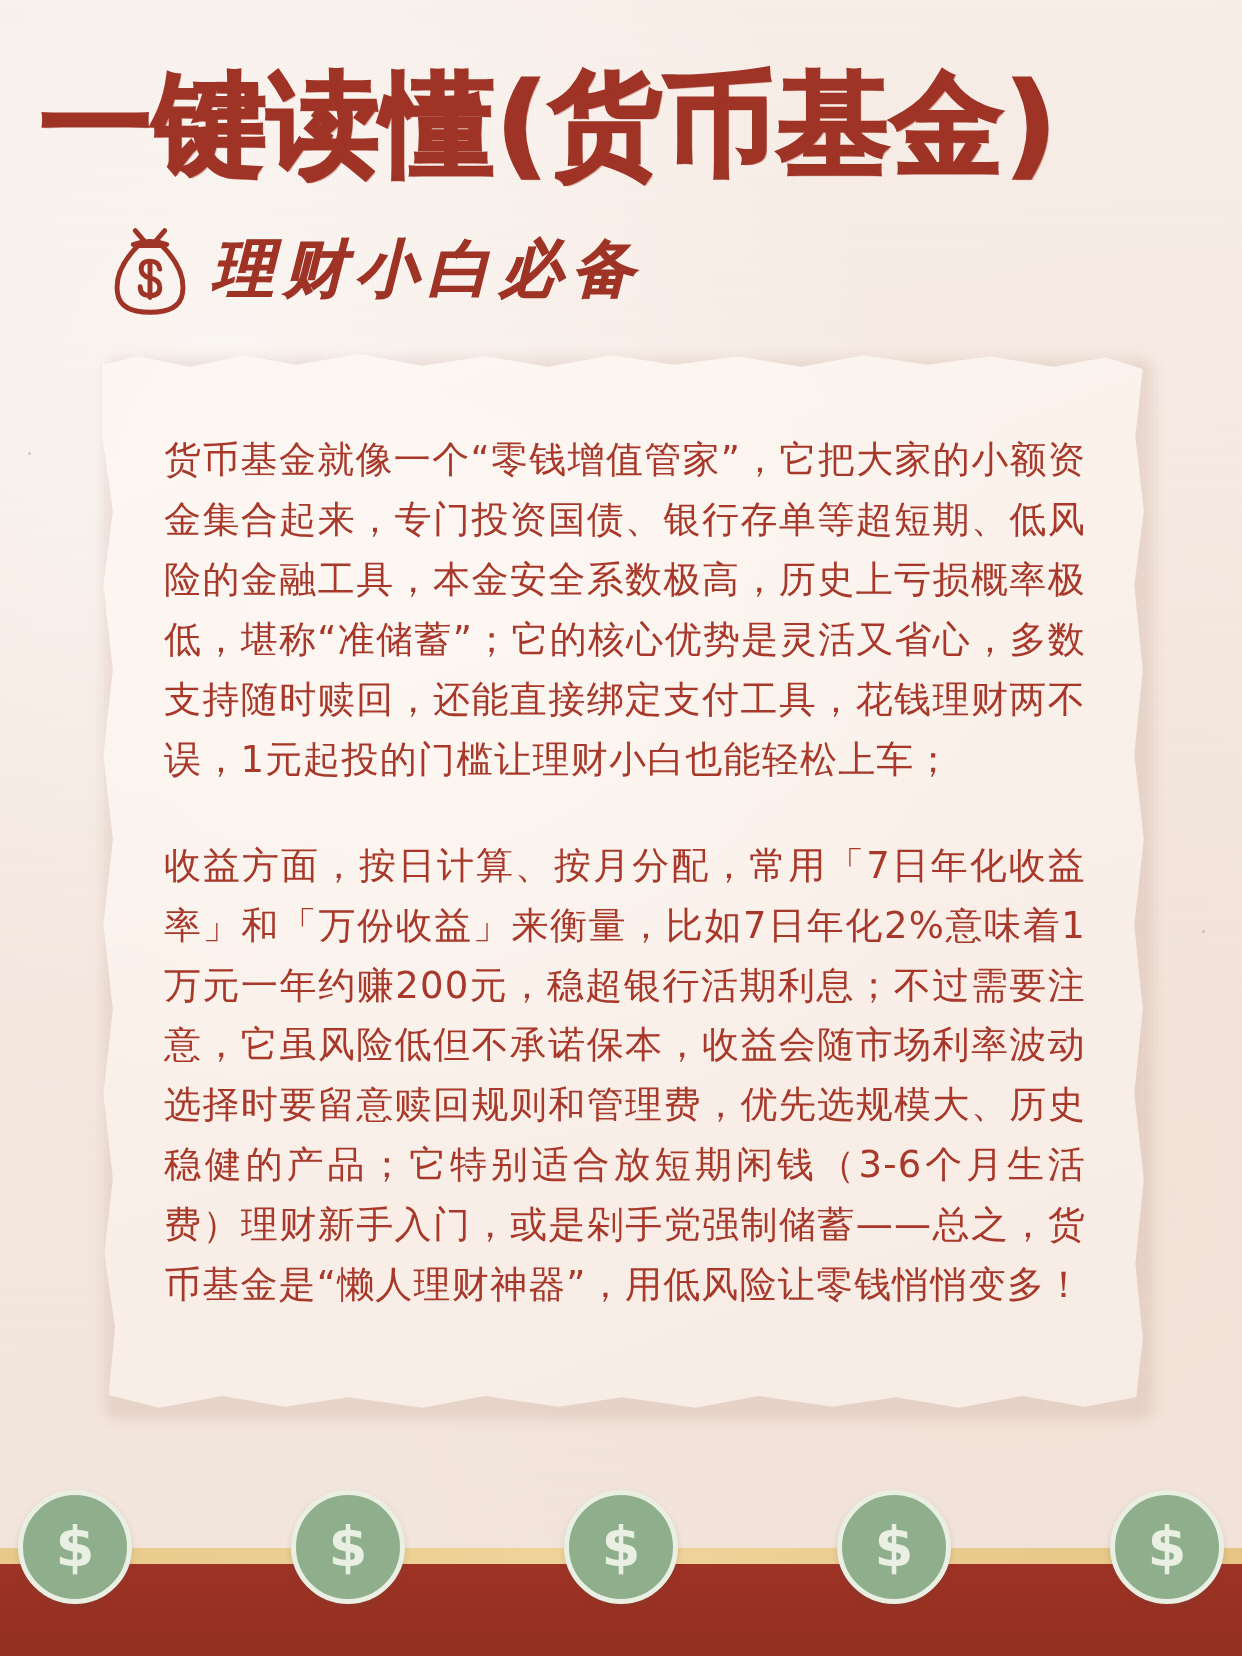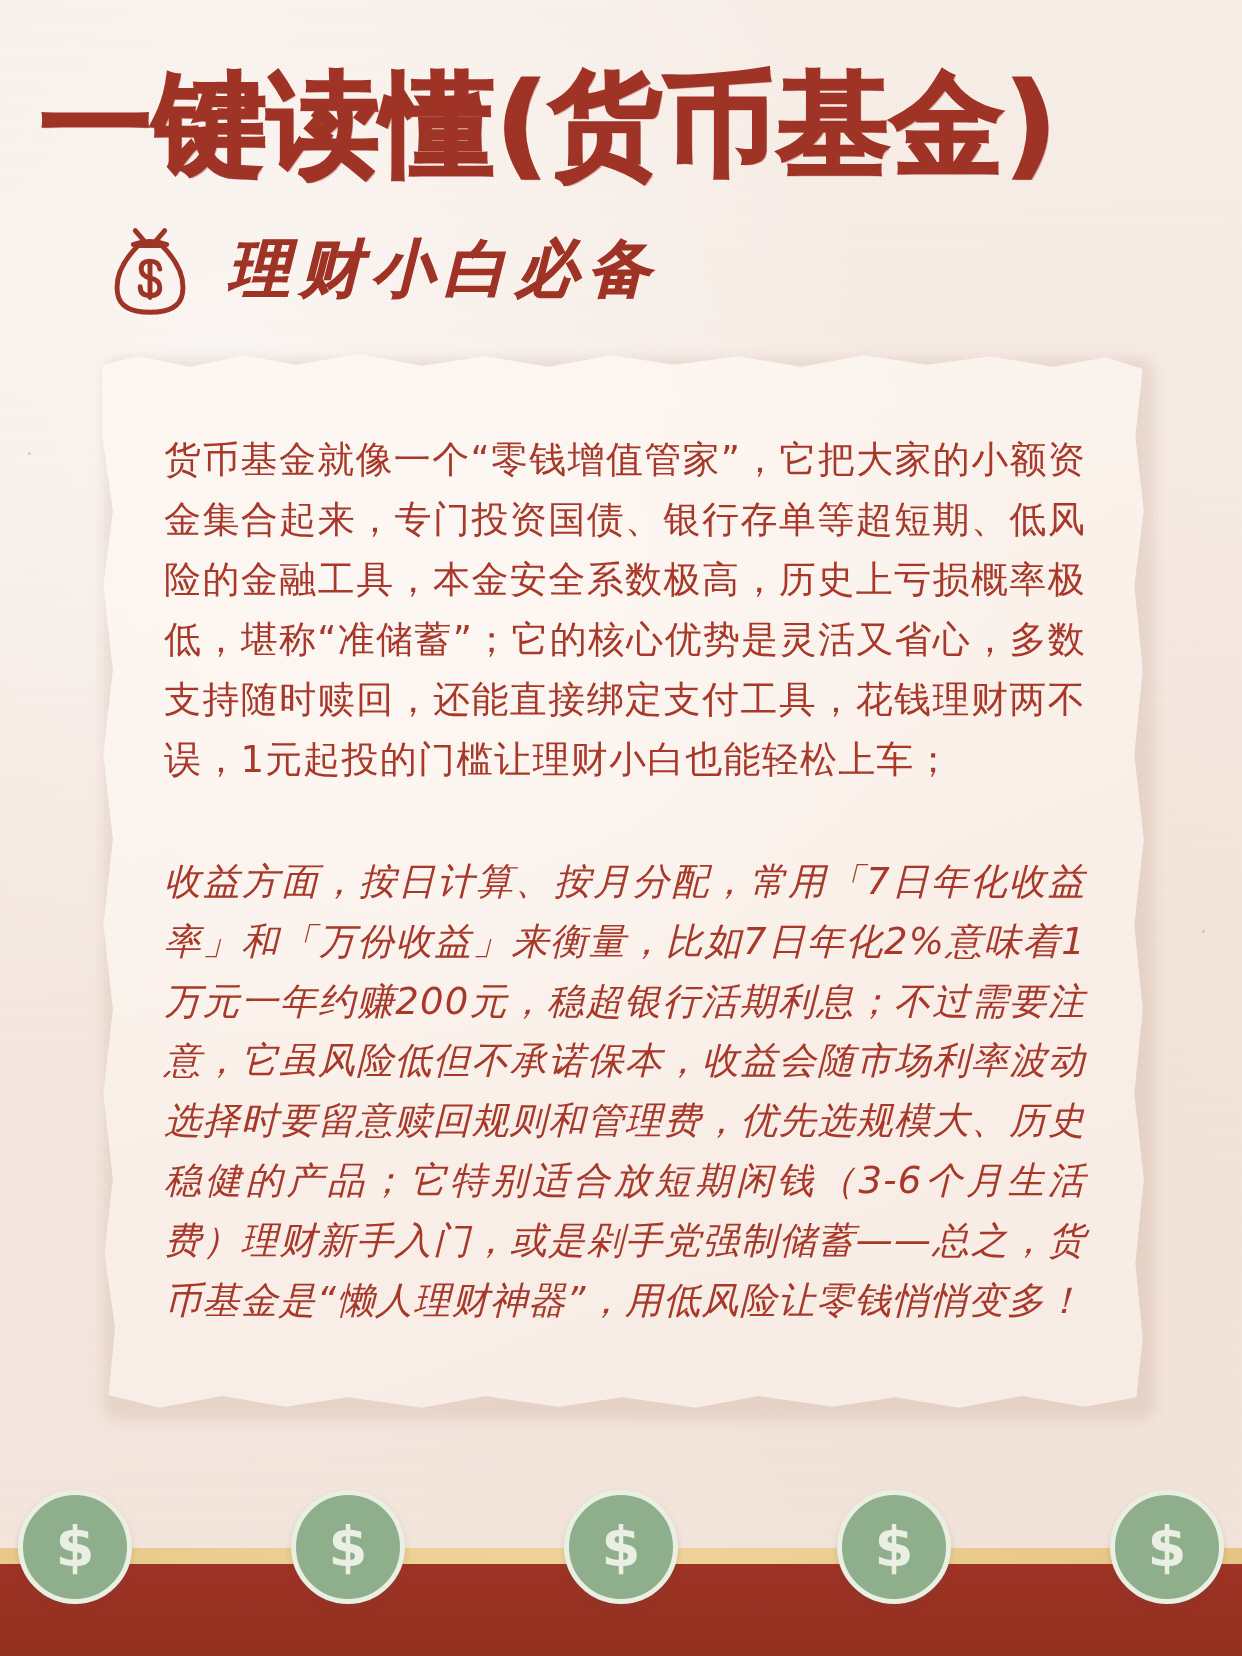--- a/index.html
+++ b/index.html
@@ -50,21 +50,21 @@
     letter-spacing: 2px;
     color: #9e3326;
     -webkit-text-stroke: 3px #9e3326;
     text-shadow: 2px 2px 0 rgba(158,51,38,0.35);
     padding: 0 40px;
     white-space: nowrap;
   }
   .subtitle-row {
     display: flex;
     align-items: center;
-    gap: 24px;
+    gap: 8px;
     margin-top: 28px;
     padding-left: 96px;
   }
   .moneybag-icon {
     flex: 0 0 auto;
     width: 108px;
     height: 108px;
   }
   .subtitle {
     font-family: "DejaVu Sans", sans-serif;
@@ -123,22 +123,21 @@
   .para {
     font-family: "DejaVu Sans", sans-serif;
     font-size: 37px;
     line-height: 1.62;
     letter-spacing: 1.2px;
     color: #a8392a;
     text-align: justify;
     margin: 0;
   }
   .para + .para {
-    margin-top: 62px;
-    font-style: italic;
+    margin-top: 46px;
   }
 
   
   .bottom-band {
     position: absolute;
     left: 0;
     bottom: 0;
     width: 1242px;
     height: 132px;
   }

